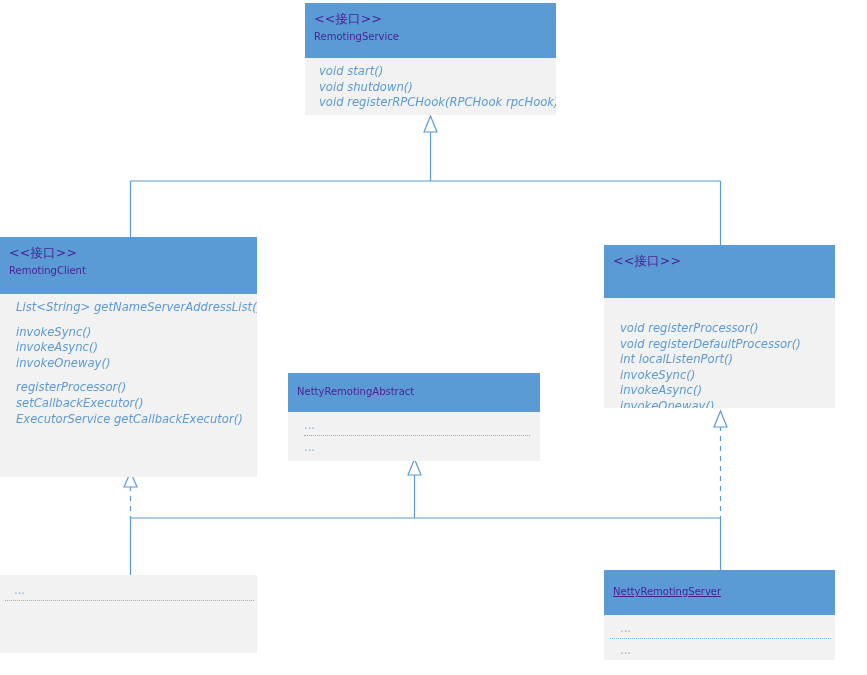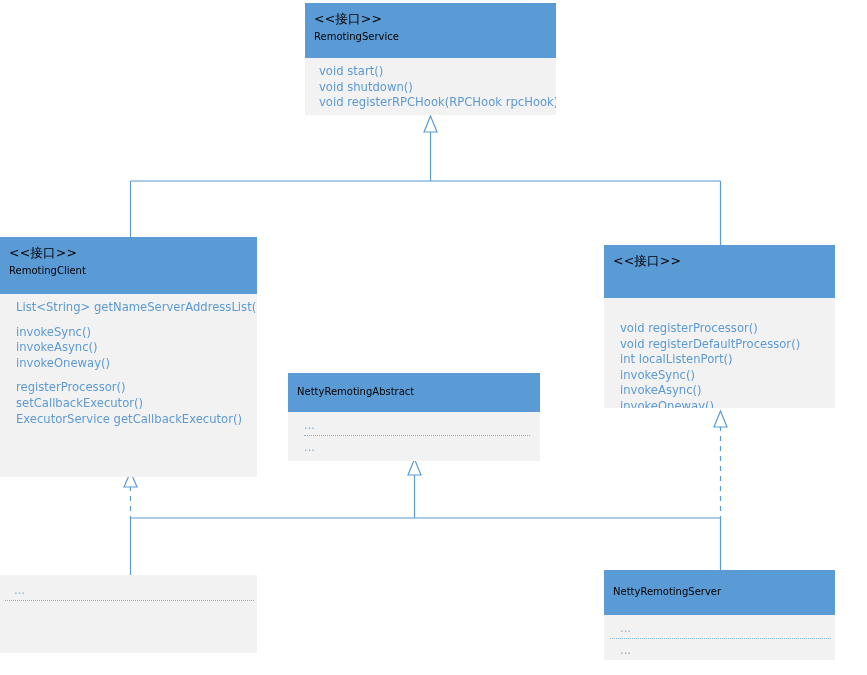--- a/index.html
+++ b/index.html
@@ -13,21 +13,21 @@
   #canvas{position:absolute;left:0;top:0;width:867px;height:675px;}
   svg.links{position:absolute;left:0;top:0;width:867px;height:675px;pointer-events:none;}
 
   .uml-box{
     position:absolute;
     box-sizing:border-box;
     background:#f2f2f2;
   }
   .uml-header{
     background:#5b9bd5;
-    color:#000000;
+    color:#4c1d95;
     box-sizing:border-box;
     padding:7px 9px 6px 9px;
     overflow:hidden;
   }
   .stereotype{
     font-size:12.5px;
     line-height:17px;
     letter-spacing:.2px;
     white-space:nowrap;
   }
@@ -41,20 +41,21 @@
     color:#5b9bd5;
     box-sizing:border-box;
     padding:6px 10px 6px 14px;
     overflow:hidden;
   }
   .member{
     font-size:11.6px;
     line-height:15.6px;
     color:#5d9ad3;
     white-space:nowrap;
+    font-style:italic;
   }
   .member.gap{height:9px;line-height:9px;font-size:1px;}
   .ellipsis{
     font-size:11.6px;
     line-height:14px;
     color:#7fb2dd;
     white-space:nowrap;
   }
   .sep-dotted{
     border-top:1px dotted #7fb2dd;
@@ -147,21 +148,21 @@
   </div>
 
   <div class="uml-box" style="left:0px;top:575px;width:257px;height:78px;">
     <div class="uml-body" style="height:33px;padding:8px 6px 0 14px;">
       <div class="ellipsis">...</div>
       <div class="sep-dotted" style="margin-left:-9px;margin-right:-3px;"></div>
     </div>
   </div>
 
   <div class="uml-box" style="left:604px;top:570px;width:231px;height:90px;">
-    <div class="uml-header" style="height:45px;padding-top:12px;">
+    <div class="uml-header" style="height:45px;padding-top:12px;text-decoration:underline;">
       <div class="cls-name">NettyRemotingServer</div>
     </div>
     <div class="uml-body" style="height:45px;padding:6px 6px 0 16px;">
       <div class="ellipsis">...</div>
       <div class="sep-dotted" style="margin-left:-10px;margin-right:-2px;"></div>
       <div class="ellipsis">...</div>
     </div>
   </div>
 
 </div>

